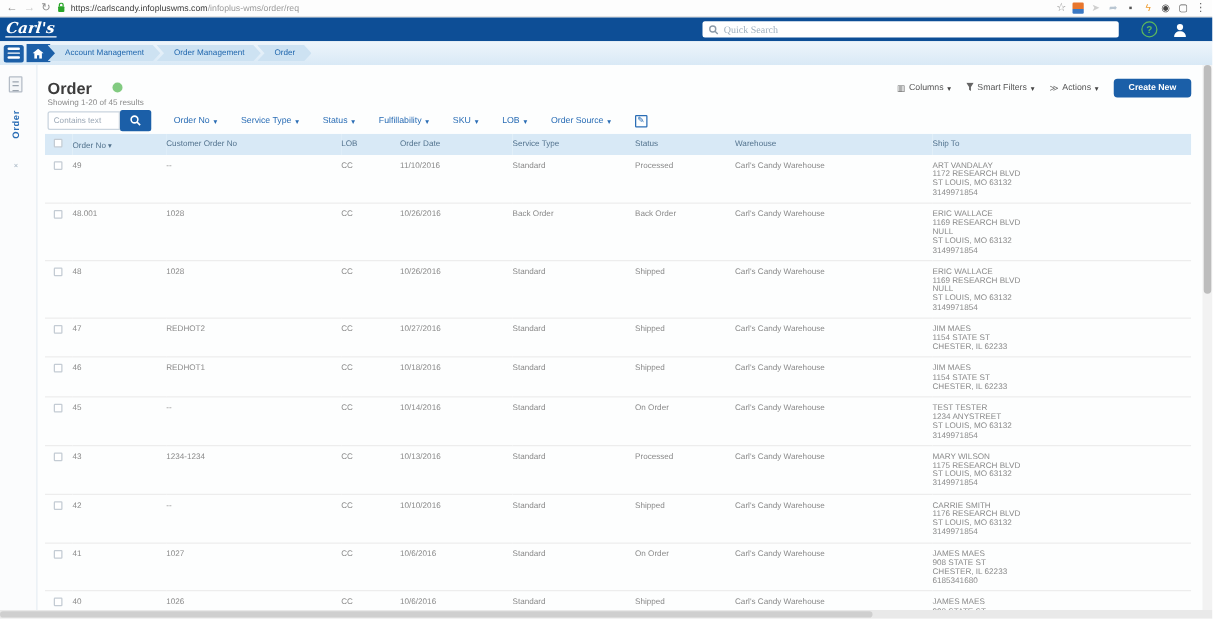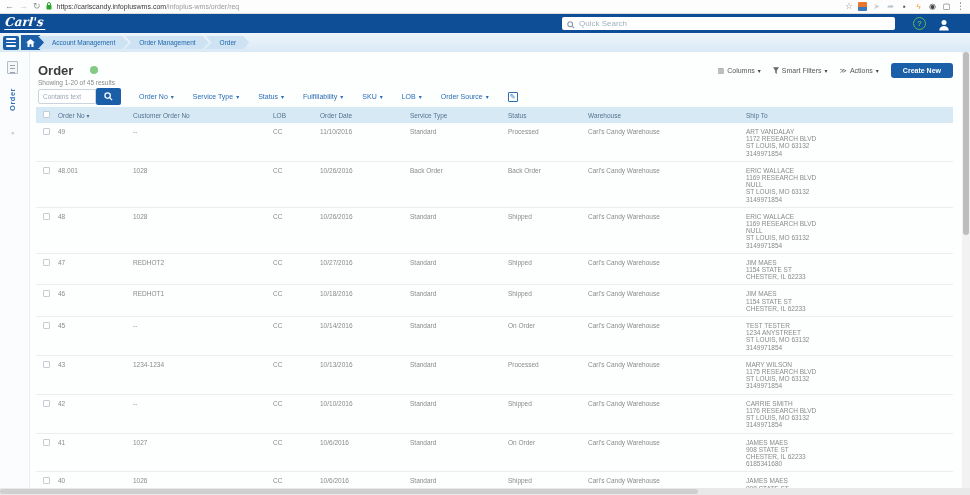--- a/index.html
+++ b/index.html
@@ -13,21 +13,21 @@
   .url-host { color:#3a3a3a; font-size:7px; }
   .url-path { color:#9a9a9a; font-size:7px; }
   .bb-spacer { flex:1; }
   .ext { width:9px; height:9px; display:inline-flex; align-items:center; justify-content:center; font-size:8px; line-height:9px; }
   .ext-tile { background:linear-gradient(180deg,#e8762d 60%, #3b78c3 60%); border-radius:1px; }
 
   
   .app-header { position:absolute; top:14px; left:0; right:0; height:19px; background:#0d4e96; }
   .logo { position:absolute; left:5px; top:1px; color:#fff; font-family:"DejaVu Serif", serif; font-style:italic; font-weight:bold; font-size:12px; transform:skewX(-6deg); border-bottom:1px solid #fff; padding:0 2px 0 0; }
   .qsearch { position:absolute; left:562px; top:3px; width:333px; height:13px; background:#fff; border-radius:2px; display:flex; align-items:center; gap:4px; padding:0 5px; }
-  .qsearch input { border:none; outline:none; flex:1; font-size:8px; color:#444; font-family:Liberation Sans, sans-serif; background:transparent; }
+  .qsearch input { border:none; outline:none; flex:1; font-size:8px; color:#444; font-family:Liberation Serif, serif; background:transparent; }
   .qsearch input::placeholder { color:#9fb0bf; }
   .help-circle { position:absolute; right:44px; top:3px; width:13px; height:13px; border:1.2px solid #5cb85c; border-radius:50%; color:#5cb85c; font-size:8px; font-weight:bold; display:flex; align-items:center; justify-content:center; background:transparent; }
   .user-ico { position:absolute; right:20px; top:3px; }
 
   
   .crumb-bar { position:absolute; top:33px; left:0; right:0; height:19px; background:linear-gradient(180deg,#eef5fb,#d9e9f6); display:flex; align-items:center; padding-left:3px; }
   .hamburger { width:16px; height:14px; background:#1b5fa8; border-radius:2px; display:flex; flex-direction:column; justify-content:center; gap:2px; padding:0 3px; margin-right:2px; }
   .hamburger i { display:block; height:1.6px; background:#fff; border-radius:1px; }
   .home-btn { width:24px; height:15px; background:#1b5fa8; clip-path:polygon(0 0, 78% 0, 100% 50%, 78% 100%, 0 100%); display:flex; align-items:center; justify-content:flex-start; padding-left:5px; margin-right:-4px; }
   .crumb { height:13px; line-height:13px; background:#cde2f2; color:#1f66ad; font-size:6.5px; padding:0 13px 0 14px; margin-left:-3px; clip-path:polygon(0 0, calc(100% - 6px) 0, 100% 50%, calc(100% - 6px) 100%, 0 100%, 6px 50%); white-space:nowrap; }

